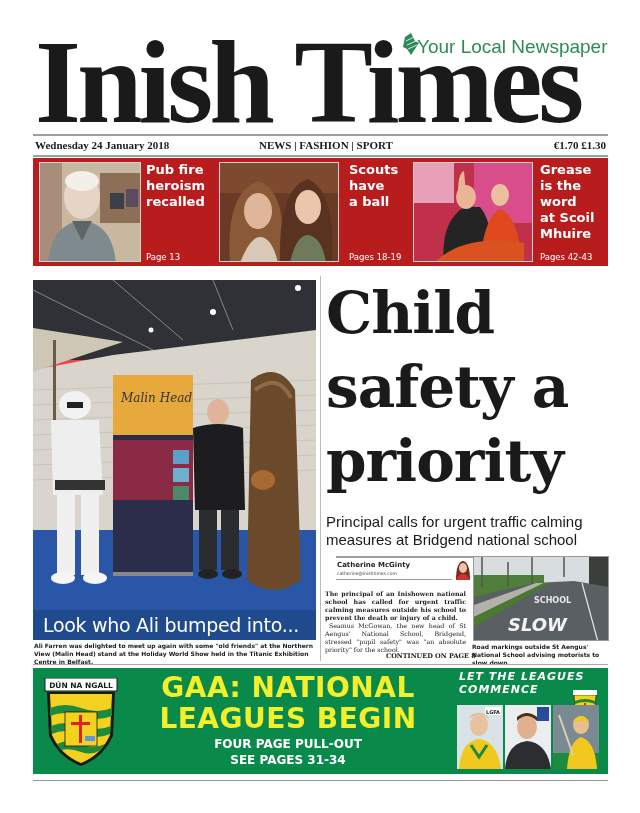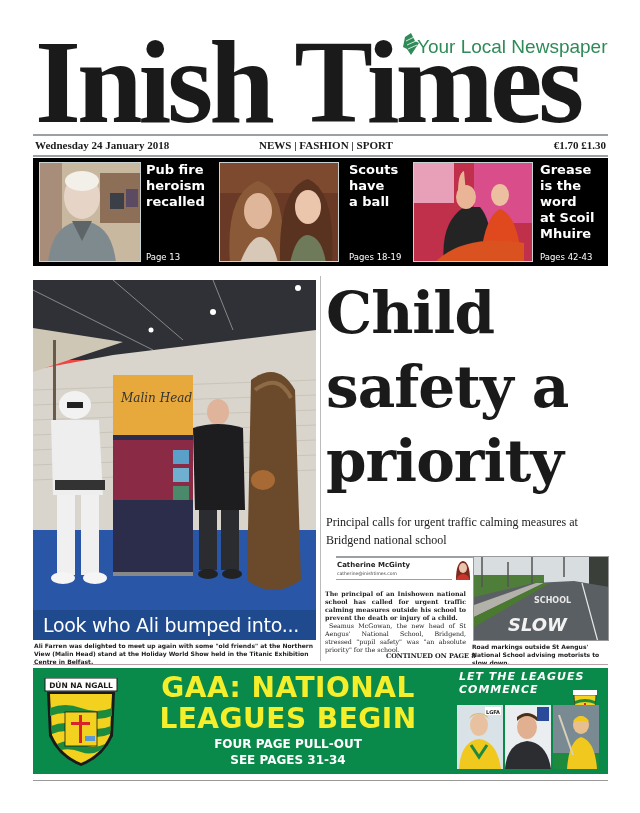--- a/index.html
+++ b/index.html
@@ -13,36 +13,36 @@
   .tag-mark { position: absolute; left: 370px; top: 5px; width: 16px; height: 22px; }
 
   .dateline-top { position: absolute; left: 33px; top: 134px; width: 575px; height: 2px; background: #9aa0a3; }
   .dateline { position: absolute; left: 33px; top: 137px; width: 575px; height: 32px; font-family: "Liberation Serif", serif; font-weight: bold; font-size: 11px; }
   .dateline .date { position: absolute; left: 2px; top: 2px; }
   .dateline .sections { position: absolute; left: 226px; top: 2px; }
   .dateline .price { position: absolute; right: 2px; top: 2px; }
   .dateline-bottom { position: absolute; left: 33px; top: 155px; width: 575px; height: 2px; background: #9aa0a3; }
 
   
-  .teasers { position: absolute; left: 33px; top: 158px; width: 575px; height: 108px; background: #000000; }
+  .teasers { position: absolute; left: 33px; top: 158px; width: 575px; height: 108px; background: #b91c1c; }
   .teaser-img { position: absolute; top: 4px; height: 100px; border: 1px solid #c9d3d4; overflow: hidden; }
   .teaser-text { position: absolute; top: 4px; font-family: "DejaVu Sans", sans-serif; font-weight: bold; font-size: 13px; line-height: 16px; color: #ffffff; }
   .teaser-page { position: absolute; top: 94px; font-family: "DejaVu Sans", sans-serif; font-weight: normal; font-size: 8.5px; color: #ffffff; }
 
   
   .main-photo { position: absolute; left: 33px; top: 280px; width: 283px; height: 360px; overflow: hidden; background: #ef4444; }
   .photo-headline { position: absolute; left: 10px; bottom: 4px; font-family: "DejaVu Sans", sans-serif; font-size: 19px; color: #ffffff; white-space: nowrap; letter-spacing: -0.3px; }
   .photo-caption { position: absolute; left: 34px; top: 642px; width: 282px; font-family: "DejaVu Sans", sans-serif; font-weight: bold; font-size: 6px; line-height: 8px; color: #222; }
 
   .col-rule { position: absolute; left: 320px; top: 276px; width: 1px; height: 385px; background: #bbb; }
 
   
   .lead-head { position: absolute; left: 326px; top: 276px; width: 290px; font-family: "DejaVu Serif", serif; font-weight: bold; font-size: 58px; line-height: 74px; letter-spacing: -1px; color: #1a1a1a; }
   .lead-head span { display: block; white-space: nowrap; }
-  .standfirst { position: absolute; left: 326px; top: 513px; width: 290px; font-family: Liberation Serif, serif; font-size: 12px; line-height: 18px; color: #1a1a1a; }
+  .standfirst { position: absolute; left: 326px; top: 513px; width: 290px; font-family: Liberation Sans, sans-serif; font-size: 15px; line-height: 18px; color: #1a1a1a; }
 
   .byline-box { position: absolute; left: 336px; top: 556px; width: 140px; height: 24px; border-top: 2px solid #9aa0a3; border-bottom: 1px solid #9aa0a3; }
   .byline-name { position: absolute; left: 1px; top: 3px; font-family: "DejaVu Sans", sans-serif; font-weight: bold; font-size: 7px; color: #222; }
   .byline-email { position: absolute; left: 1px; top: 13px; font-family: "DejaVu Sans", sans-serif; font-size: 4.5px; color: #444; }
   .byline-photo { position: absolute; right: 2px; top: 0px; width: 22px; height: 22px; }
 
   .story { position: absolute; left: 325px; top: 590px; width: 141px; font-family: "DejaVu Serif", serif; font-size: 6.3px; line-height: 8px; color: #222; text-align: justify; }
   .story .lede { font-weight: bold; }
   .story .p2 { text-indent: 4px; }
   .continued { position: absolute; left: 386px; top: 652px; font-family: "DejaVu Serif", serif; font-weight: bold; font-size: 6.5px; color: #222; white-space: nowrap; }

